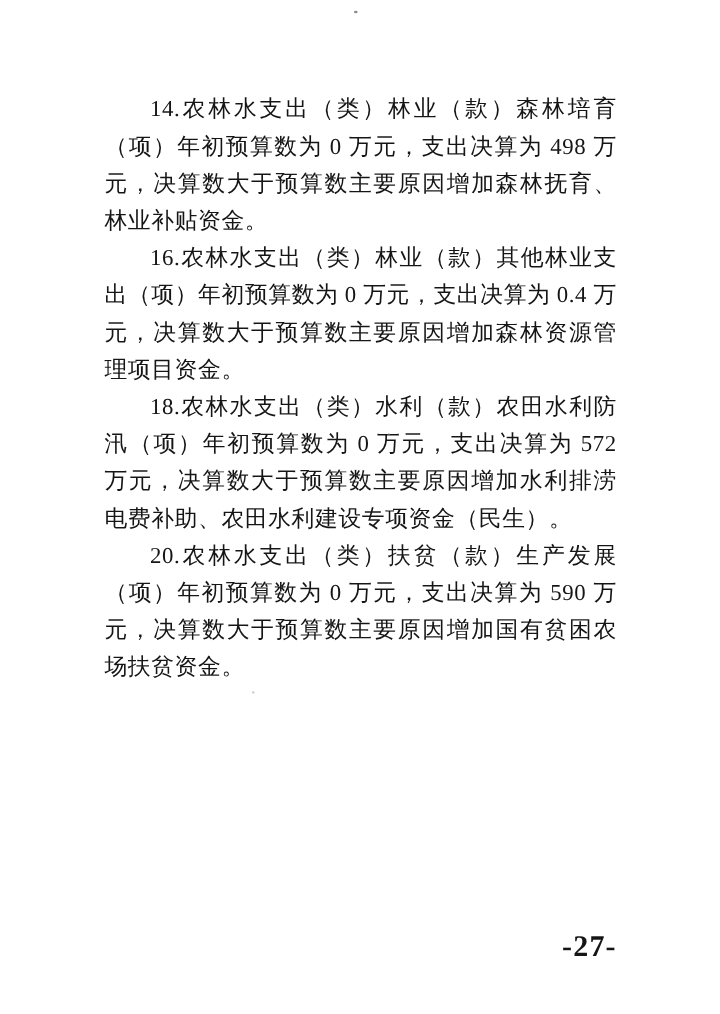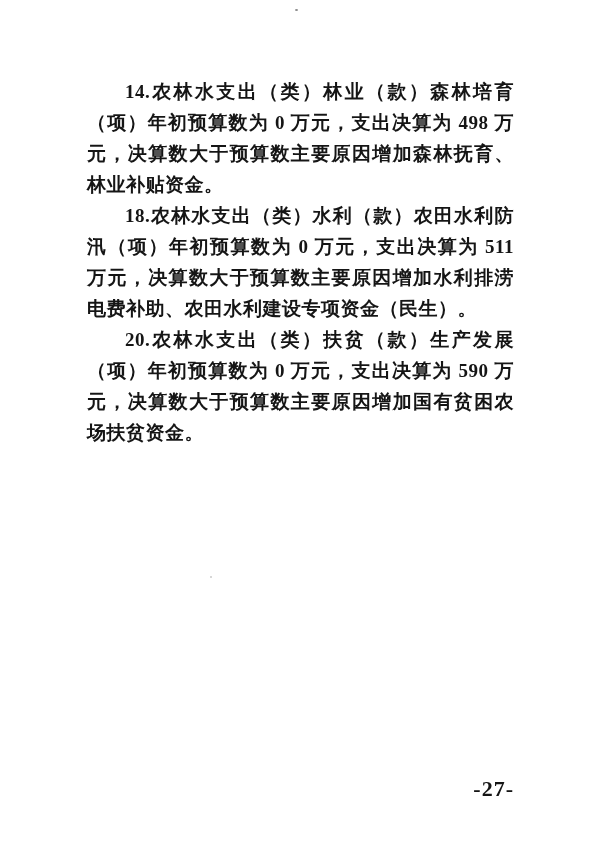--- a/index.html
+++ b/index.html
@@ -19,54 +19,55 @@
   }
   .content {
     position: absolute;
     top: 76px;
     left: 87px;
     width: 427px;
   }
   .para {
     margin: 0;
     font-size: 19px;
-    font-weight: bold;
+    font-weight: normal;
     line-height: 31px;
     text-align: justify;
     text-align-last: left;
     text-indent: 2em;
     letter-spacing: 0.5px;
     word-break: break-all;
   }
   .page-number {
     position: absolute;
     top: 776px;
     right: 86px;
-    font-size: 22px;
+    font-size: 25px;
     font-weight: bold;
     letter-spacing: 1px;
     color: #151515;
   }
   .speck {
     position: absolute;
     background: #8a8a8a;
     border-radius: 50%;
   }
   .speck.s1 { left: 295px; top: 9px;  width: 3px; height: 2px; }
   .speck.s2 { left: 323px; top: 361px; width: 2px; height: 2px; opacity: .6; }
   .speck.s3 { left: 210px; top: 576px; width: 2px; height: 2px; opacity: .45; }
 </style>
 </head>
 <body>
 
 <div class="page">
 
   <div class="content">
     <p class="para">14.农林水支出（类）林业（款）森林培育（项）年初预算数为 0 万元，支出决算为 498 万元，决算数大于预算数主要原因增加森林抚育、林业补贴资金。</p>
-    <p class="para">18.农林水支出（类）水利（款）农田水利防汛（项）年初预算数为 0 万元，支出决算为 511 万元，决算数大于预算数主要原因增加水利排涝电费补助、农田水利建设专项资金（民生）。</p>
+    <p class="para">16.农林水支出（类）林业（款）其他林业支出（项）年初预算数为 0 万元，支出决算为 0.4 万元，决算数大于预算数主要原因增加森林资源管理项目资金。</p>
+    <p class="para">18.农林水支出（类）水利（款）农田水利防汛（项）年初预算数为 0 万元，支出决算为 572 万元，决算数大于预算数主要原因增加水利排涝电费补助、农田水利建设专项资金（民生）。</p>
     <p class="para">20.农林水支出（类）扶贫（款）生产发展（项）年初预算数为 0 万元，支出决算为 590 万元，决算数大于预算数主要原因增加国有贫困农场扶贫资金。</p>
   </div>
 
   <div class="page-number">-27-</div>
 
   <span class="speck s1"></span>
   <span class="speck s2"></span>
   <span class="speck s3"></span>
 
 </div>

